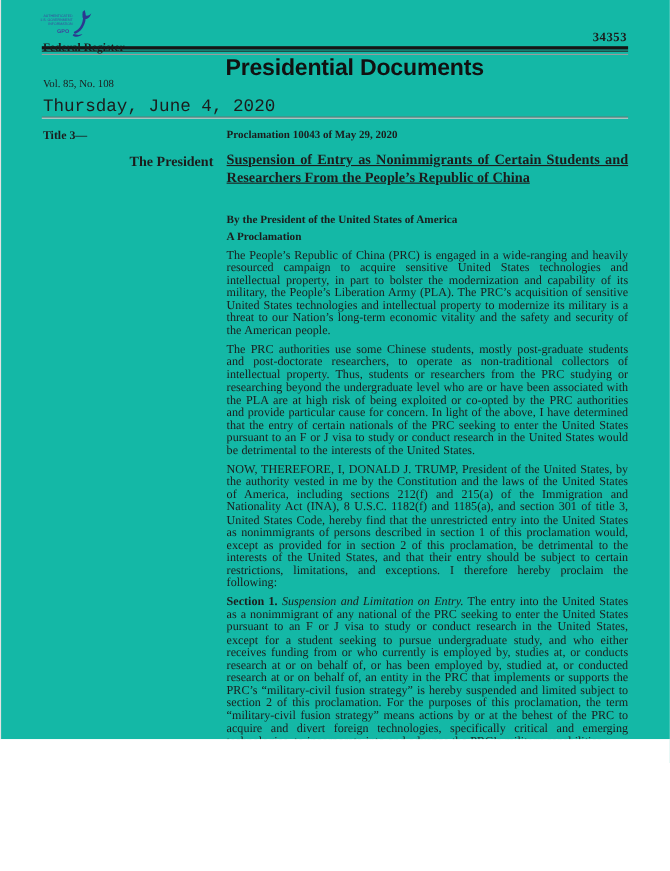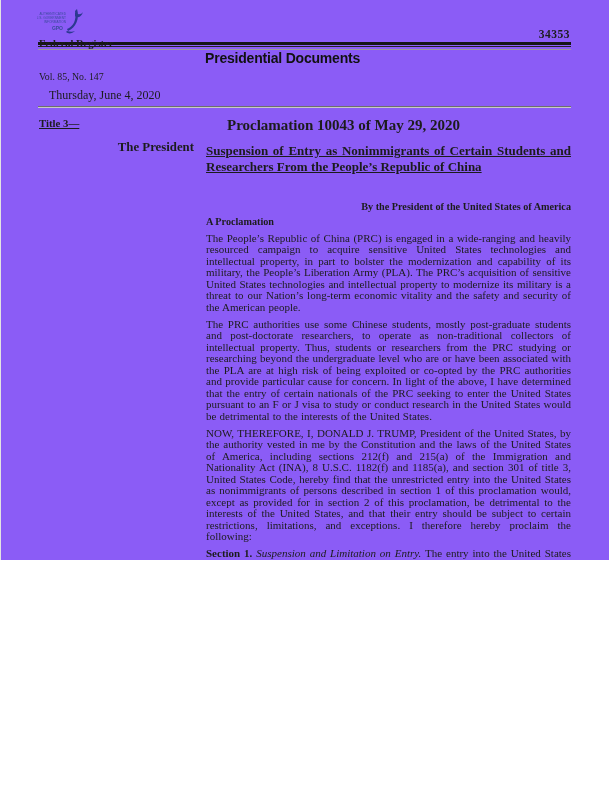--- a/index.html
+++ b/index.html
@@ -1,20 +1,20 @@
 <!DOCTYPE html>
 <html><head>
 <meta charset="utf-8">
 <style>
   html, body { margin: 0; padding: 0; background: #ffffff; }
   #page {
     position: relative;
     width: 609px;
-    height: 560px;
-    background: #8b5cf6;
+    height: 672px;
+    background: #14b8a6;
     font-family: "Liberation Serif", serif;
     color: #1c1c1c;
     overflow: hidden;
     border-left: 1px solid #e3e3e3;
     box-sizing: border-box;
   }
 
   
   #gpo-logo { position: absolute; left: 36px; top: 8px; }
 
@@ -30,47 +30,48 @@
 
   #masthead-brand {
     position: absolute; left: 38px; top: 38px;
     font-size: 10.5px; font-weight: bold;
   }
   #masthead-volume {
     position: absolute; left: 38px; top: 71px;
     font-size: 9.8px;
   }
   #masthead-date {
-    position: absolute; left: 48px; top: 88px;
-    font-size: 12px;
+    position: absolute; left: 38px; top: 88px;
+    font-size: 16px;
+    font-family: Liberation Mono, monospace;
   }
   #section-heading {
     position: absolute; left: 204px; top: 50px;
     font-family: "Liberation Sans", sans-serif;
-    font-size: 14px; font-weight: bold; letter-spacing: -0.2px;
+    font-size: 21px; font-weight: bold; letter-spacing: -0.2px;
     color: #111;
   }
   #header-bottom-rule {
     position: absolute; left: 37px; top: 106px; width: 533px;
   }
   #header-bottom-rule .rule-dk { height: 1.1px; background: #6e6e6e; }
   #header-bottom-rule .rule-lt { height: 1px; background: #c9c9c9; }
 
   
   #left-col { position: absolute; left: 38px; top: 117px; width: 155px; }
-  #title3-label { font-size: 10.8px; font-weight: bold; text-decoration: underline; }
+  #title3-label { font-size: 10.8px; font-weight: bold; }
   #title3-name  { font-size: 12.8px; font-weight: bold; margin-top: 11px; text-align: right; }
 
   #right-col { position: absolute; left: 205px; top: 117px; width: 365px; }
-  #proclamation-line { font-size: 15px; font-weight: bold; margin-left: 21px; }
+  #proclamation-line { font-size: 10px; font-weight: bold; }
   #doc-title {
     font-size: 13px; font-weight: bold; line-height: 15.5px;
     text-align: justify; margin-top: 9px; text-decoration: underline;
   }
-  #byline  { font-size: 10.2px; font-weight: bold; margin-top: 27px; text-align: right; }
+  #byline  { font-size: 10.2px; font-weight: bold; margin-top: 27px; }
   #subhead { font-size: 10.2px; font-weight: bold; margin-top: 4px; }
 
   p.body-para {
     font-size: 11px; line-height: 11.5px;
     text-align: justify; margin: 5.5px 0 0 0;
     word-spacing: 0.4px;
   }
   p.body-para b { font-weight: bold; }
   p.body-para i { font-style: italic; }
   .indent-line {
@@ -106,21 +107,21 @@
   <div id="page-number">34353</div>
 
   <div id="header-rules">
     <div class="rule-thick"></div>
     <div class="rule-thin"></div>
     <div class="rule-gray"></div>
   </div>
 
   <div id="masthead-brand">Federal Register</div>
   <div id="section-heading">Presidential Documents</div>
-  <div id="masthead-volume">Vol. 85, No. 147</div>
+  <div id="masthead-volume">Vol. 85, No. 108</div>
   <div id="masthead-date">Thursday, June 4, 2020</div>
 
   <div id="header-bottom-rule">
     <div class="rule-dk"></div>
     <div class="rule-lt"></div>
   </div>
 
   <div id="left-col">
     <div id="title3-label">Title 3—</div>
     <div id="title3-name">The President</div>

